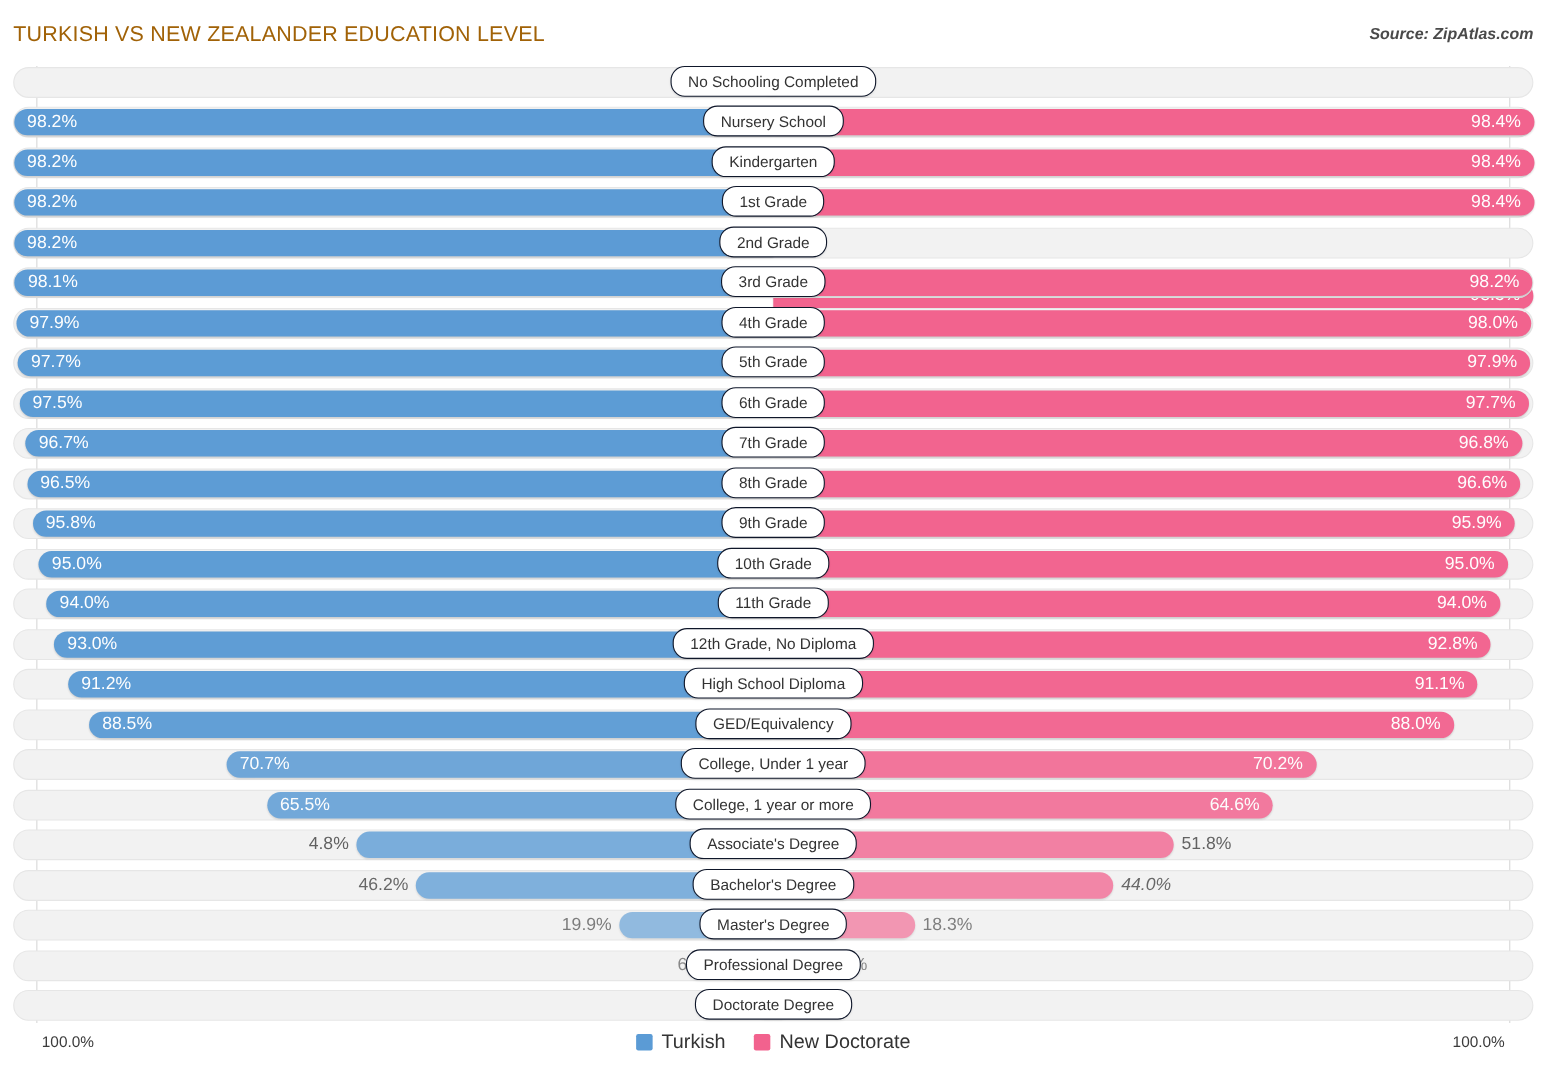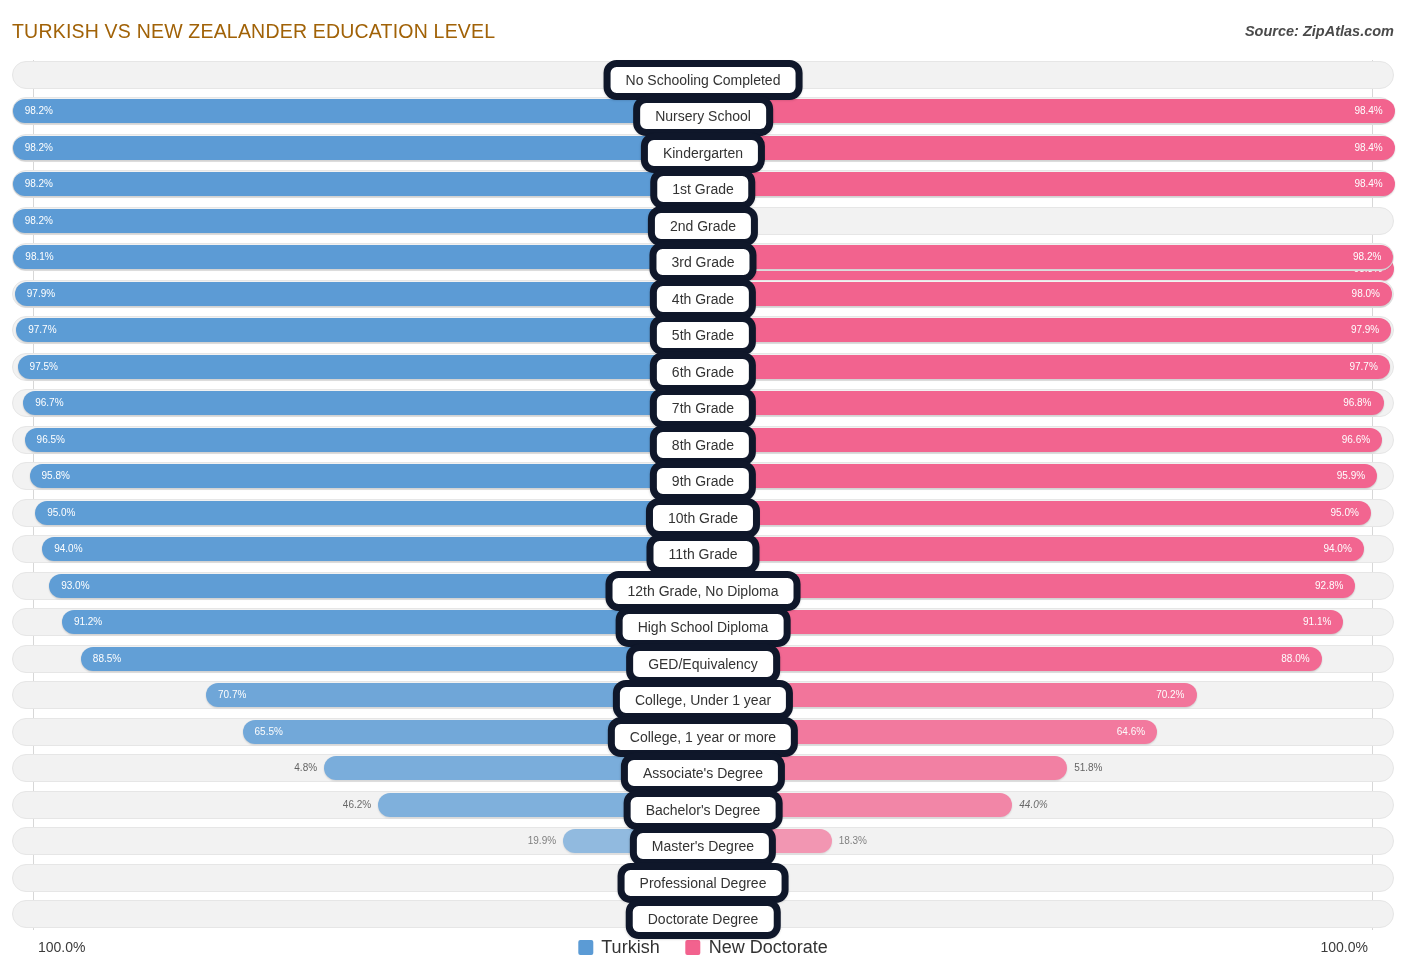--- a/index.html
+++ b/index.html
@@ -117,21 +117,21 @@
     left: 0;
     border-radius: 0 12px 12px 0;
     background: #f2628e;
   }
 
   .bar-label {
     position: absolute;
     top: 0;
     height: 24px;
     line-height: 24px;
-    font-size: 10px;
+    font-size: 16px;
     white-space: nowrap;
   }
   .bar-label.inside-left {
     left: 12px;
     color: #ffffff;
   }
   .bar-label.inside-right {
     right: 12px;
     color: #ffffff;
   }
@@ -147,21 +147,21 @@
   
   .cat-pill {
     position: absolute;
     left: 50%;
     top: 0px;
     transform: translateX(-50%);
     height: 26px;
     line-height: 26px;
     padding: 0 15px;
     background: #ffffff;
-    border: 7px solid #0f172a;
+    border: 1px solid #0f172a;
     border-radius: 13px;
     font-size: 14px;
     color: #333333;
     white-space: nowrap;
     z-index: 5;
     box-shadow: 0 1px 2px rgba(0,0,0,.10);
   }
 
   
   .footer {

